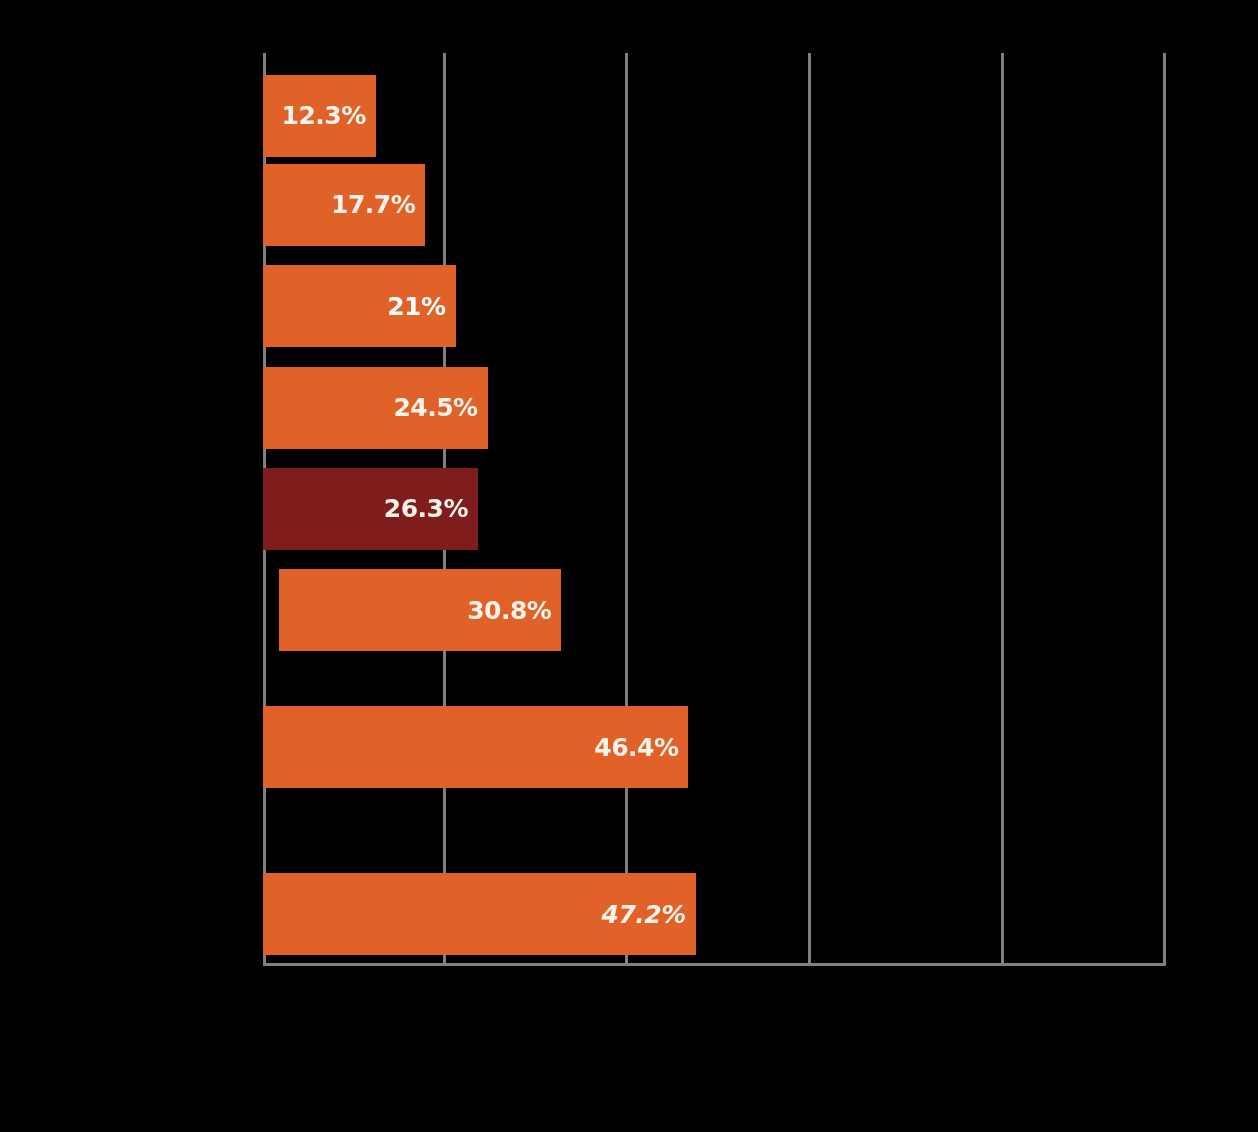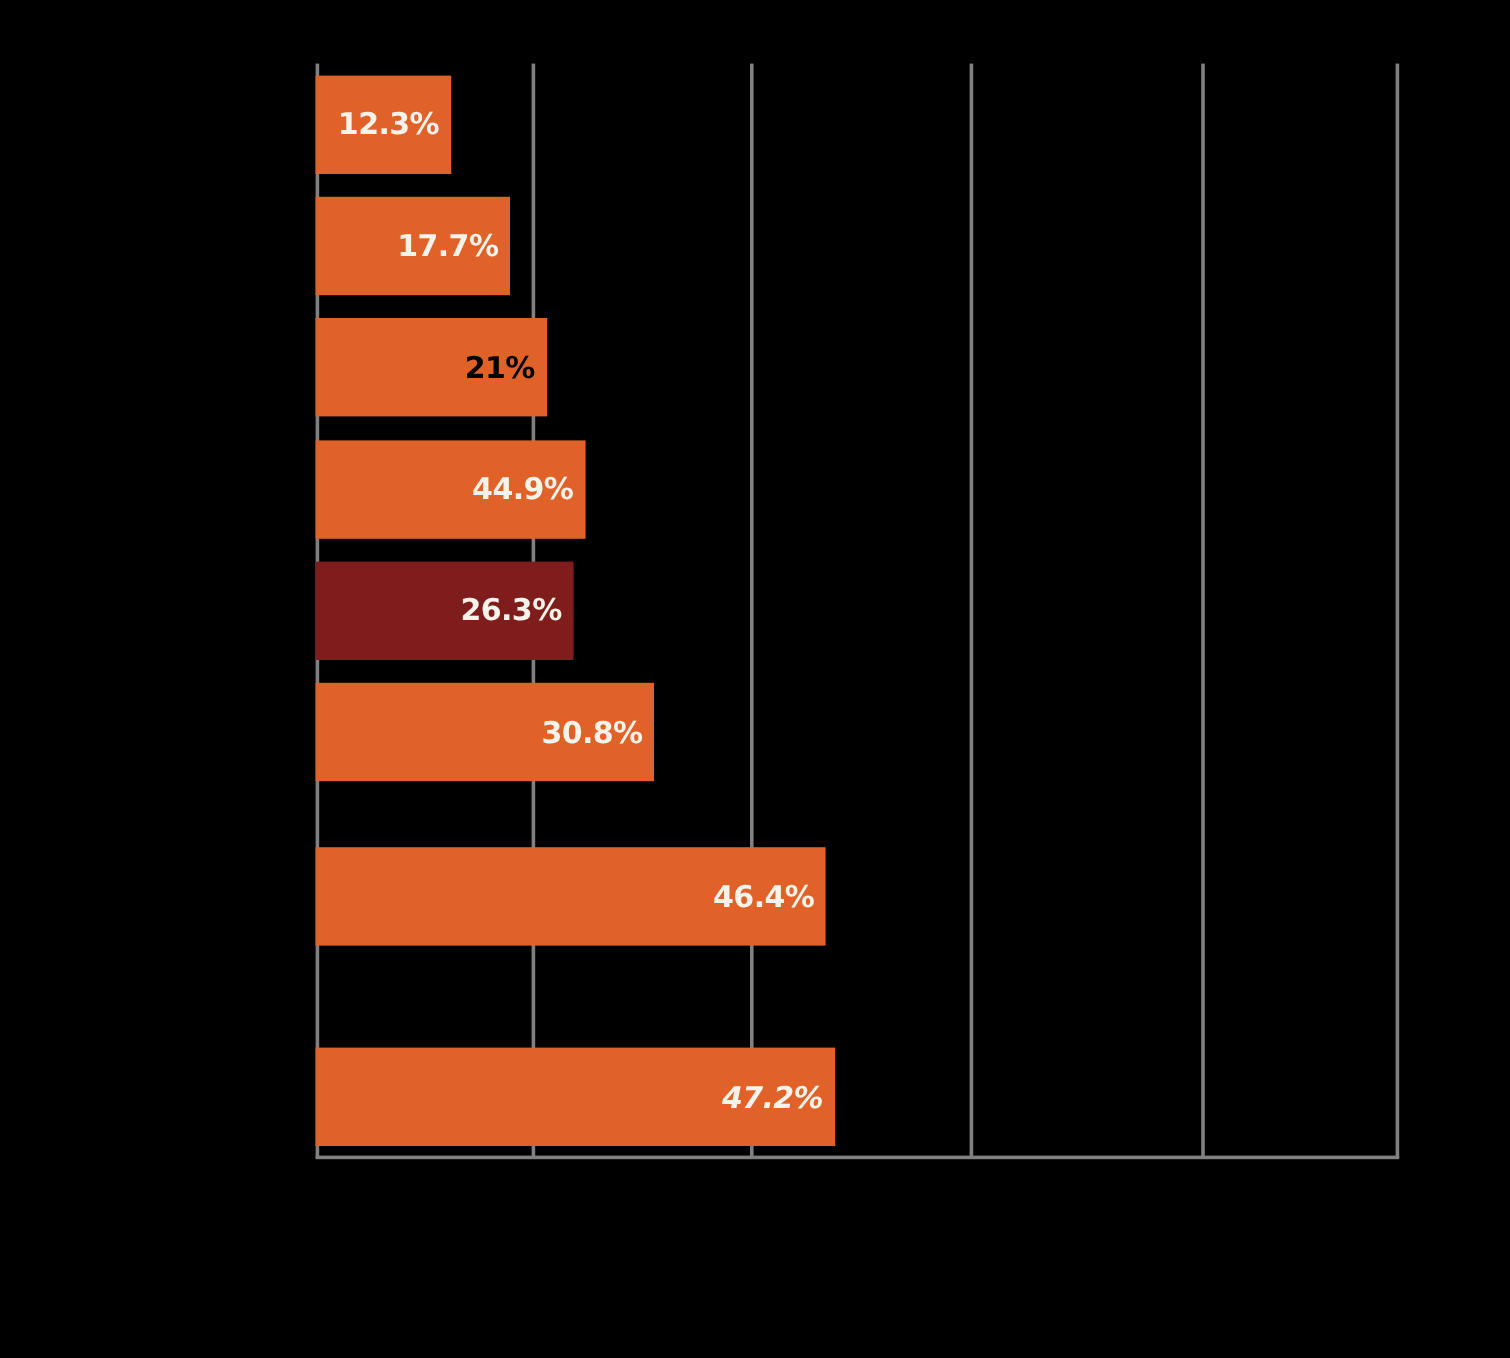--- a/index.html
+++ b/index.html
@@ -92,45 +92,45 @@
     <div id="gridlines-layer">
         <div class="gridline" style="left: 0px;"></div>
         <div class="gridline" style="left: 180px;"></div>
         <div class="gridline" style="left: 362px;"></div>
         <div class="gridline" style="left: 545px;"></div>
         <div class="gridline" style="left: 738px;"></div>
         <div class="gridline" style="left: 900px;"></div>
       </div>
     <div id="bars-layer">
         <div class="bar-row" style="top: 9.65px; height: 82px;">
-          <div class="bar" style="width: 112.791px; background: rgb(224, 98, 40);">
+          <div class="bar" style="width: 112.791px; background: rgb(224, 98, 40); margin-top: 12px;">
             <span class="bar-label" style="color: rgb(247, 242, 234);">12.3%</span>
           </div>
         </div>
         <div class="bar-row" style="top: 110.95px; height: 82px;">
           <div class="bar" style="width: 162.309px; background: rgb(224, 98, 40); justify-content: flex-end;">
             <span class="bar-label" style="color: rgb(247, 242, 234);">17.7%</span>
           </div>
         </div>
         <div class="bar-row" style="top: 212.25px; height: 82px;">
           <div class="bar" style="width: 192.57px; background: rgb(224, 98, 40);">
-            <span class="bar-label" style="color: #000000;">21%</span>
+            <span class="bar-label" style="color: #ffffff;">21%</span>
           </div>
         </div>
         <div class="bar-row" style="top: 313.55px; height: 82px;">
           <div class="bar" style="width: 224.665px; background: rgb(224, 98, 40);">
-            <span class="bar-label" style="color: rgb(247, 242, 234);">44.9%</span>
+            <span class="bar-label" style="color: rgb(247, 242, 234);">24.5%</span>
           </div>
         </div>
         <div class="bar-row" style="top: 414.85px; height: 82px;">
           <div class="bar" style="width: 215px; background: #7f1d1d;">
             <span class="bar-label" style="color: rgb(247, 242, 234);">26.3%</span>
           </div>
         </div>
-        <div class="bar-row" style="top: 516.15px; height: 82px;">
+        <div class="bar-row" style="top: 516.15px; height: 82px; margin-left: 16px;">
           <div class="bar" style="width: 282.436px; background: rgb(224, 98, 40);">
             <span class="bar-label" style="color: rgb(247, 242, 234);">30.8%</span>
           </div>
         </div>
         <div class="bar-row" style="top: 617.45px; height: 82px;">
           <div class="bar" style="width: 425.488px; background: rgb(224, 98, 40); margin-top: 36px;">
             <span class="bar-label" style="color: rgb(247, 242, 234);">46.4%</span>
           </div>
         </div>
         <div class="bar-row" style="top: 820.05px; height: 82px;">

